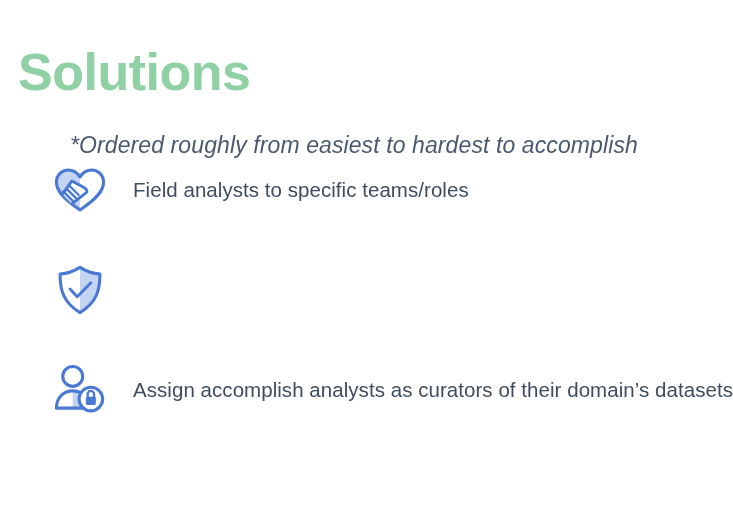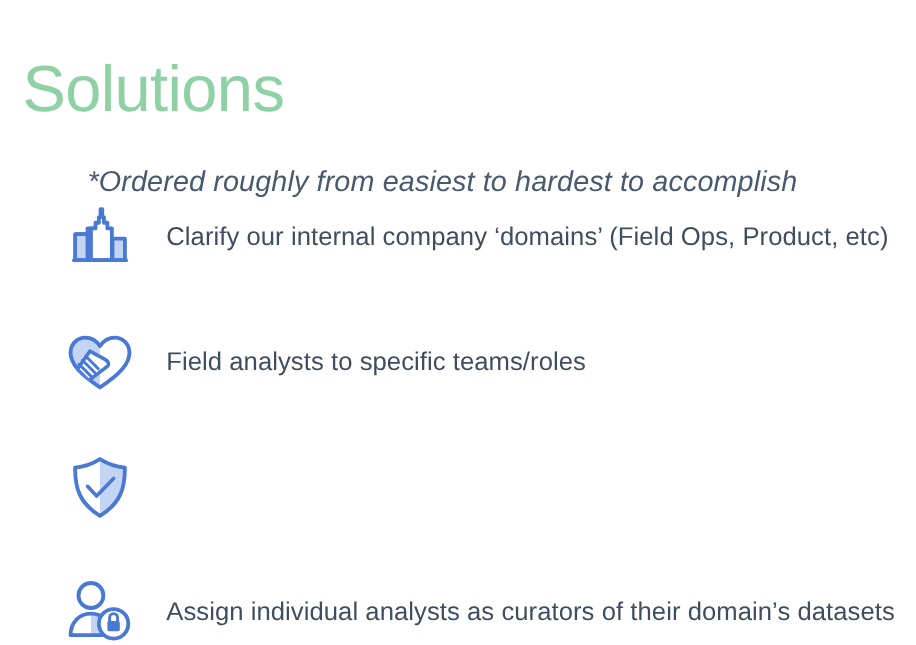--- a/index.html
+++ b/index.html
@@ -13,21 +13,21 @@
     font-family: "Liberation Sans", sans-serif;
     overflow: hidden;
     position: relative;
   }
 
   #page-title {
     position: absolute;
     left: 18px;
     top: 6px;
     font-size: 52px;
-    font-weight: normal;
+    font-weight: bold;
     color: #8fd0a4;
     letter-spacing: -0.5px;
     line-height: 1.2;
     white-space: nowrap;
   }
 
   #page-subtitle {
     position: absolute;
     left: 70px;
     top: 92px;
@@ -84,36 +84,20 @@
 </style>
 </head>
 <body>
 
 <h1 id="page-title">Solutions</h1>
 
 <div id="page-subtitle">*Ordered roughly from easiest to hardest to accomplish</div>
 
 <div id="solutions-list">
 
-  <div class="solution-row">
-    <span class="solution-icon">
-      <svg viewBox="0 0 64 64" xmlns="http://www.w3.org/2000/svg">
-
-        <path d="M10 29 h11 v23 h-11 z" fill="#c3d5f2" stroke="#4a79d4" stroke-width="3.4" stroke-linejoin="round"></path>
-        <path d="M10 29 h11 v-5 h8" fill="none" stroke="#4a79d4" stroke-width="3.4" stroke-linejoin="round"></path>
-
-        <path d="M43 33 h11 v19 h-11 z" fill="#c3d5f2" stroke="#4a79d4" stroke-width="3.4" stroke-linejoin="round"></path>
-
-        <path d="M24 24 h4 v-5 h3 v-5 h1.5 V7 h1.5 v7 h1.5 v5 h3 v5 h4 v28 h-18.5 z" fill="#ffffff" stroke="#4a79d4" stroke-width="3.4" stroke-linejoin="round"></path>
-
-        <path d="M9 52 h46" fill="none" stroke="#4a79d4" stroke-width="3.4" stroke-linecap="round"></path>
-      </svg>
-    </span>
-    <span class="solution-label">Clarify our internal company ‘domains’ (Field Ops, Product, etc)</span>
-  </div>
 
   <div class="solution-row">
     <span class="solution-icon">
       <svg viewBox="0 0 64 64" xmlns="http://www.w3.org/2000/svg">
         <defs>
           <clipPath id="heartClip">
             <path d="M32 54 C14 42 6 33 6 23.5 C6 15.5 12 10 19 10 C24 10 29 13 32 17.5
                      C35 13 40 10 45 10 C52 10 58 15.5 58 23.5 C58 33 50 42 32 54 Z"></path>
           </clipPath>
         </defs>
@@ -172,16 +156,16 @@
         </g>
         <path d="M6 52 C6 40 14.5 33 24 33 C33.5 33 42 40 42 52 Z" fill="none" stroke="#4a79d4" stroke-width="3.4" stroke-linejoin="round"></path>
 
         <circle cx="44" cy="42" r="13" fill="#ffffff" stroke="#4a79d4" stroke-width="3.4"></circle>
 
         <path d="M40.5 39.5 v-3 a3.5 3.5 0 0 1 7 0 v3" fill="none" stroke="#4a79d4" stroke-width="2.6" stroke-linecap="round"></path>
 
         <rect x="38.5" y="39.5" width="11" height="9" rx="1.6" fill="#4a79d4"></rect>
       </svg>
     </span>
-    <span class="solution-label">Assign individual analysts as curators of their domain’s datasets</span>
+    <span class="solution-label">Assign accomplish analysts as curators of their domain’s datasets</span>
   </div>
 
 </div>
 
 </body></html>

